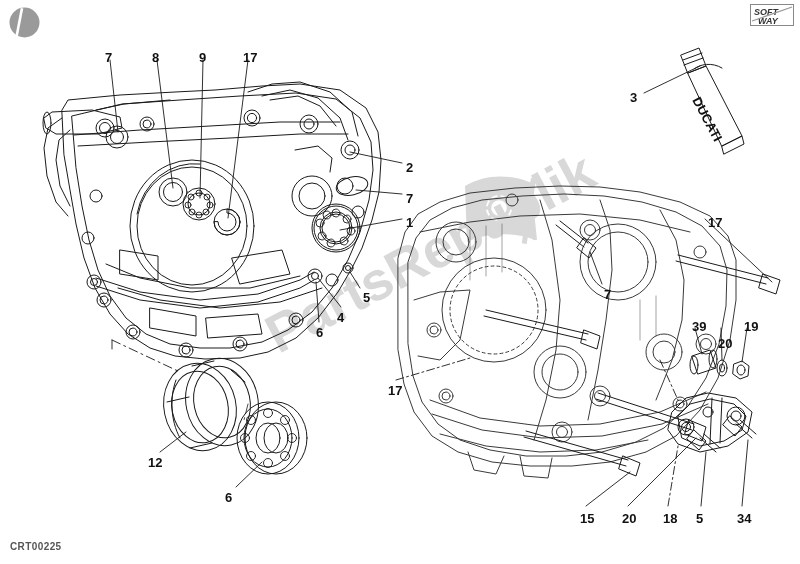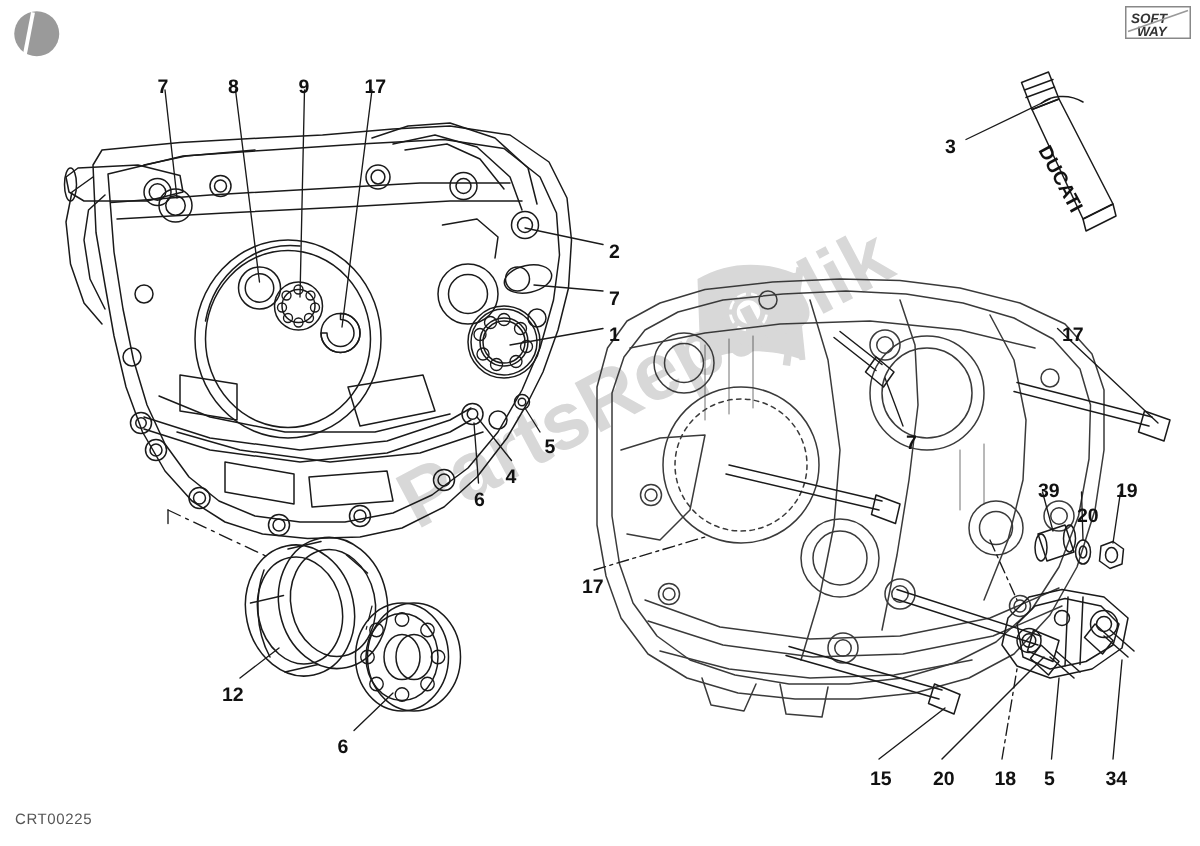--- a/index.html
+++ b/index.html
@@ -5,21 +5,21 @@
   html,body{margin:0;padding:0;background:#ffffff;}
   body{width:800px;height:564px;position:relative;overflow:hidden;
        font-family:"Liberation Sans",sans-serif;color:#000;}
   #stage{position:absolute;left:0;top:0;width:800px;height:564px;}
   svg.layer{position:absolute;left:0;top:0;width:800px;height:564px;}
   .callout{position:absolute;font-size:13px;font-weight:bold;color:#111;
            letter-spacing:0px;line-height:1;}
   #brand{position:absolute;right:6px;top:4px;width:44px;height:22px;}
   #corner-icon{position:absolute;left:7px;top:5px;width:35px;height:35px;}
   #diagcode{position:absolute;left:10px;top:541px;font-size:10px;
-            color:#555;letter-spacing:.4px;}
+            color:#555;letter-spacing:.4px;font-weight:bold;}
   .wm{position:absolute;color:#d8d8d8;font-weight:bold;
       font-family:"Liberation Sans",sans-serif;pointer-events:none;}
   #wm-text{left:255px;top:310px;font-size:54px;
            transform:rotate(-28deg);transform-origin:0 0;white-space:nowrap;}
 </style>
 </head>
 <body>
 
 <div id="stage">
 

